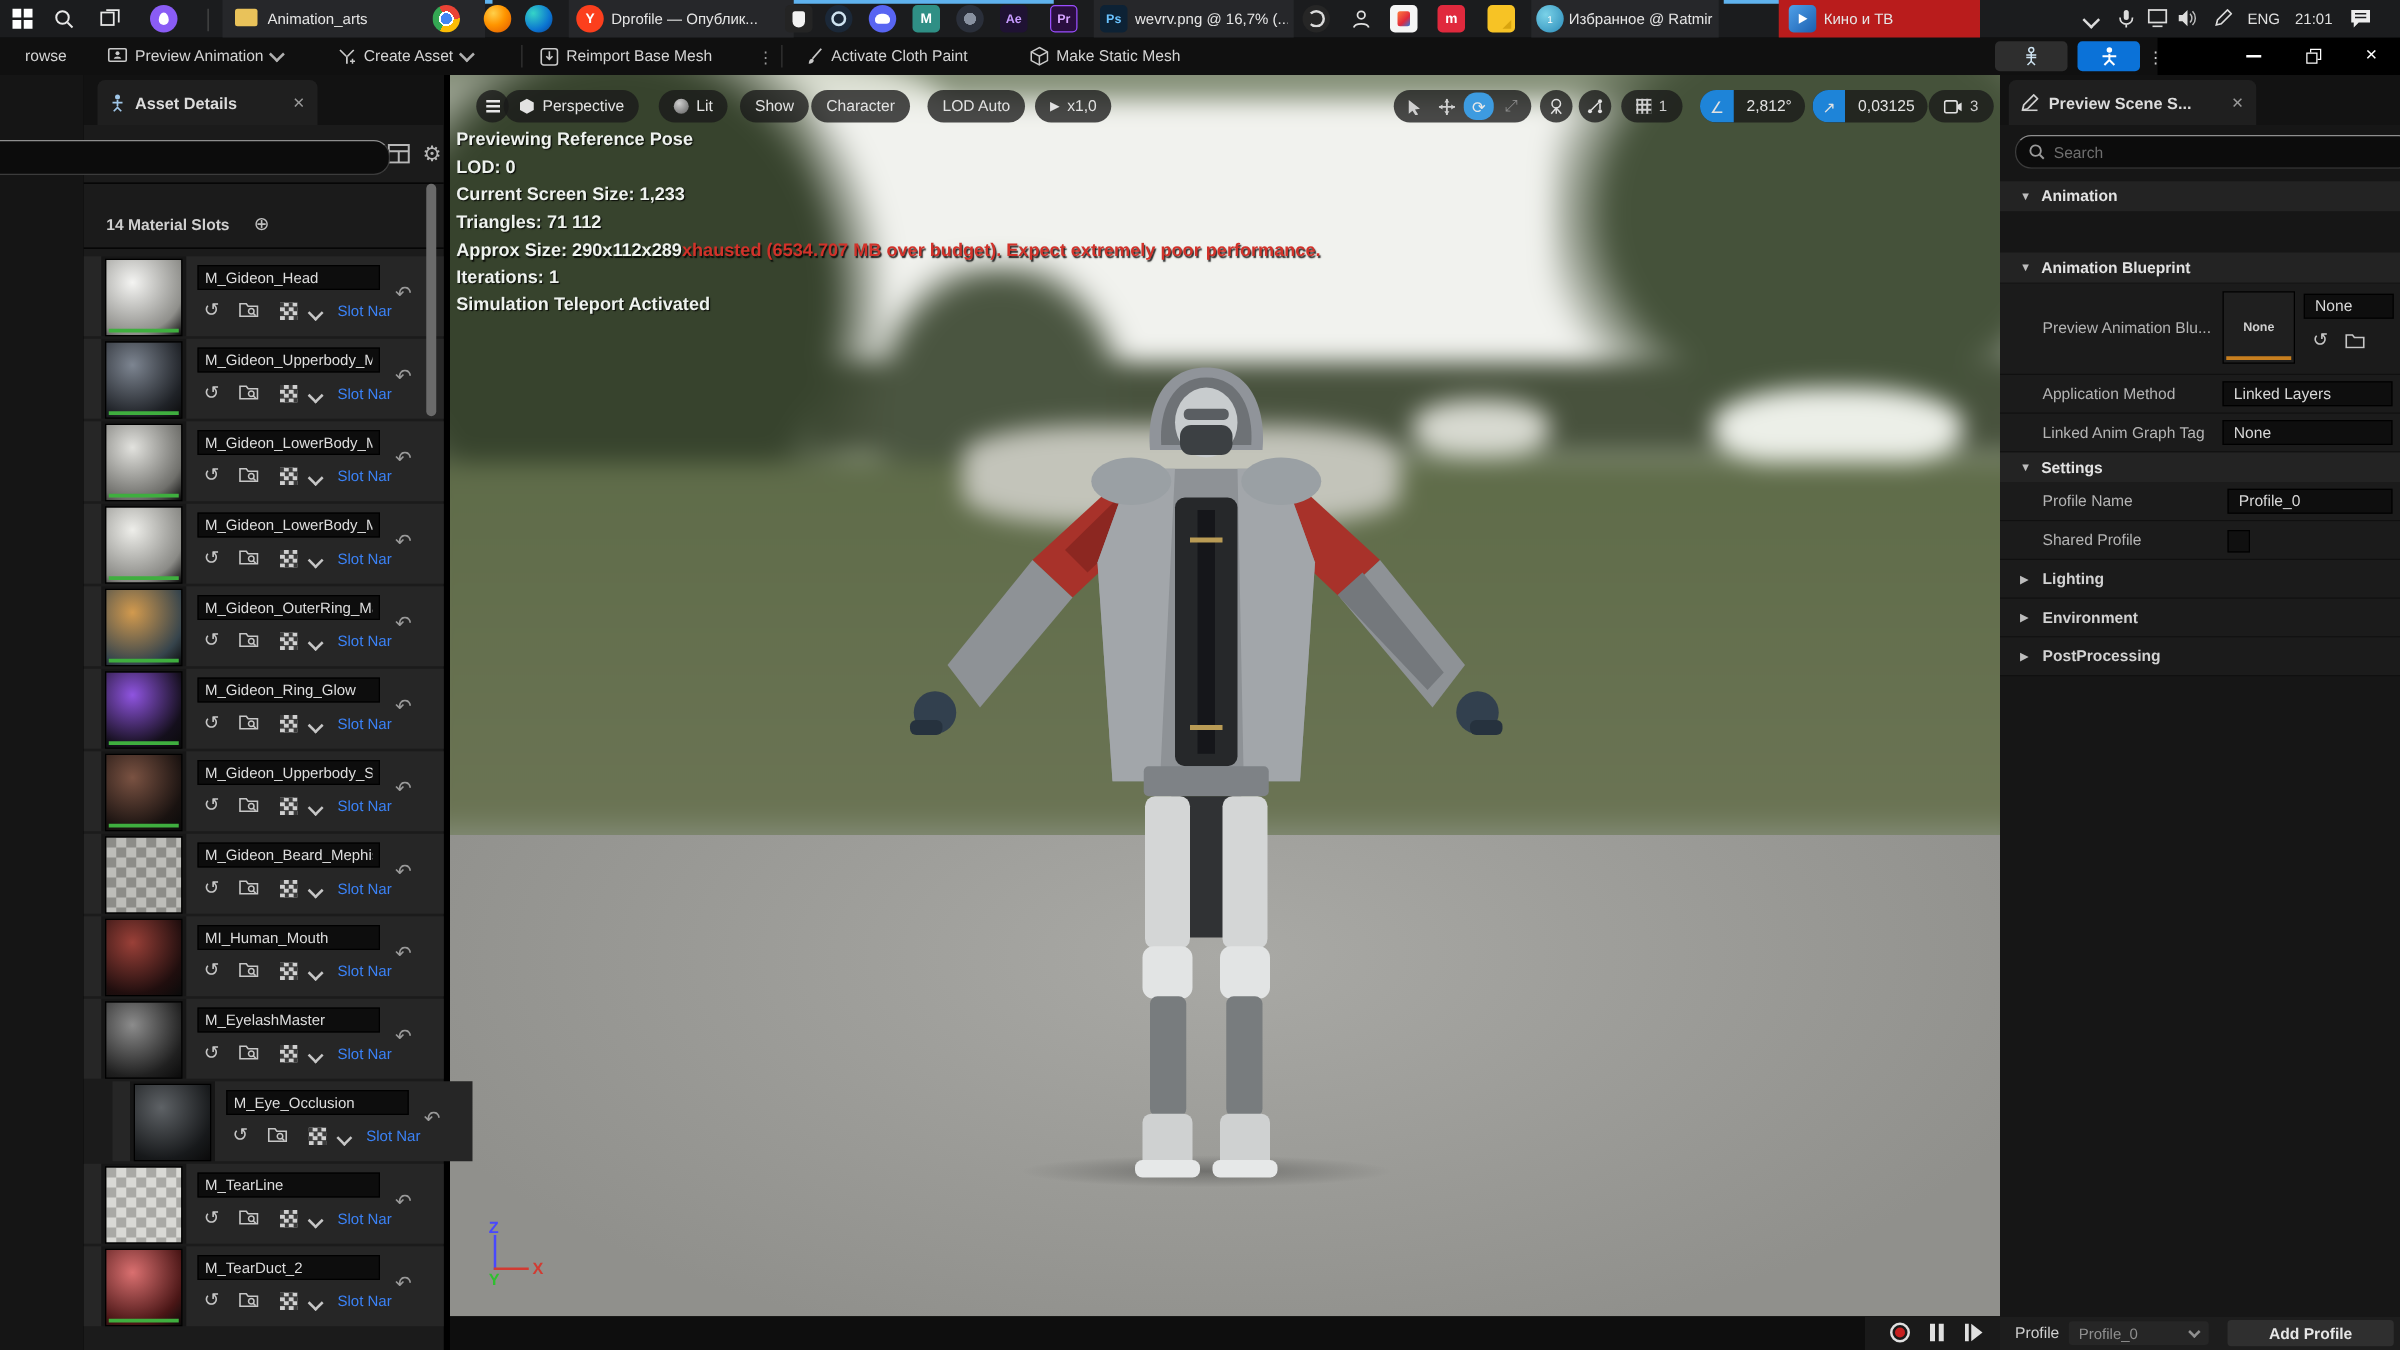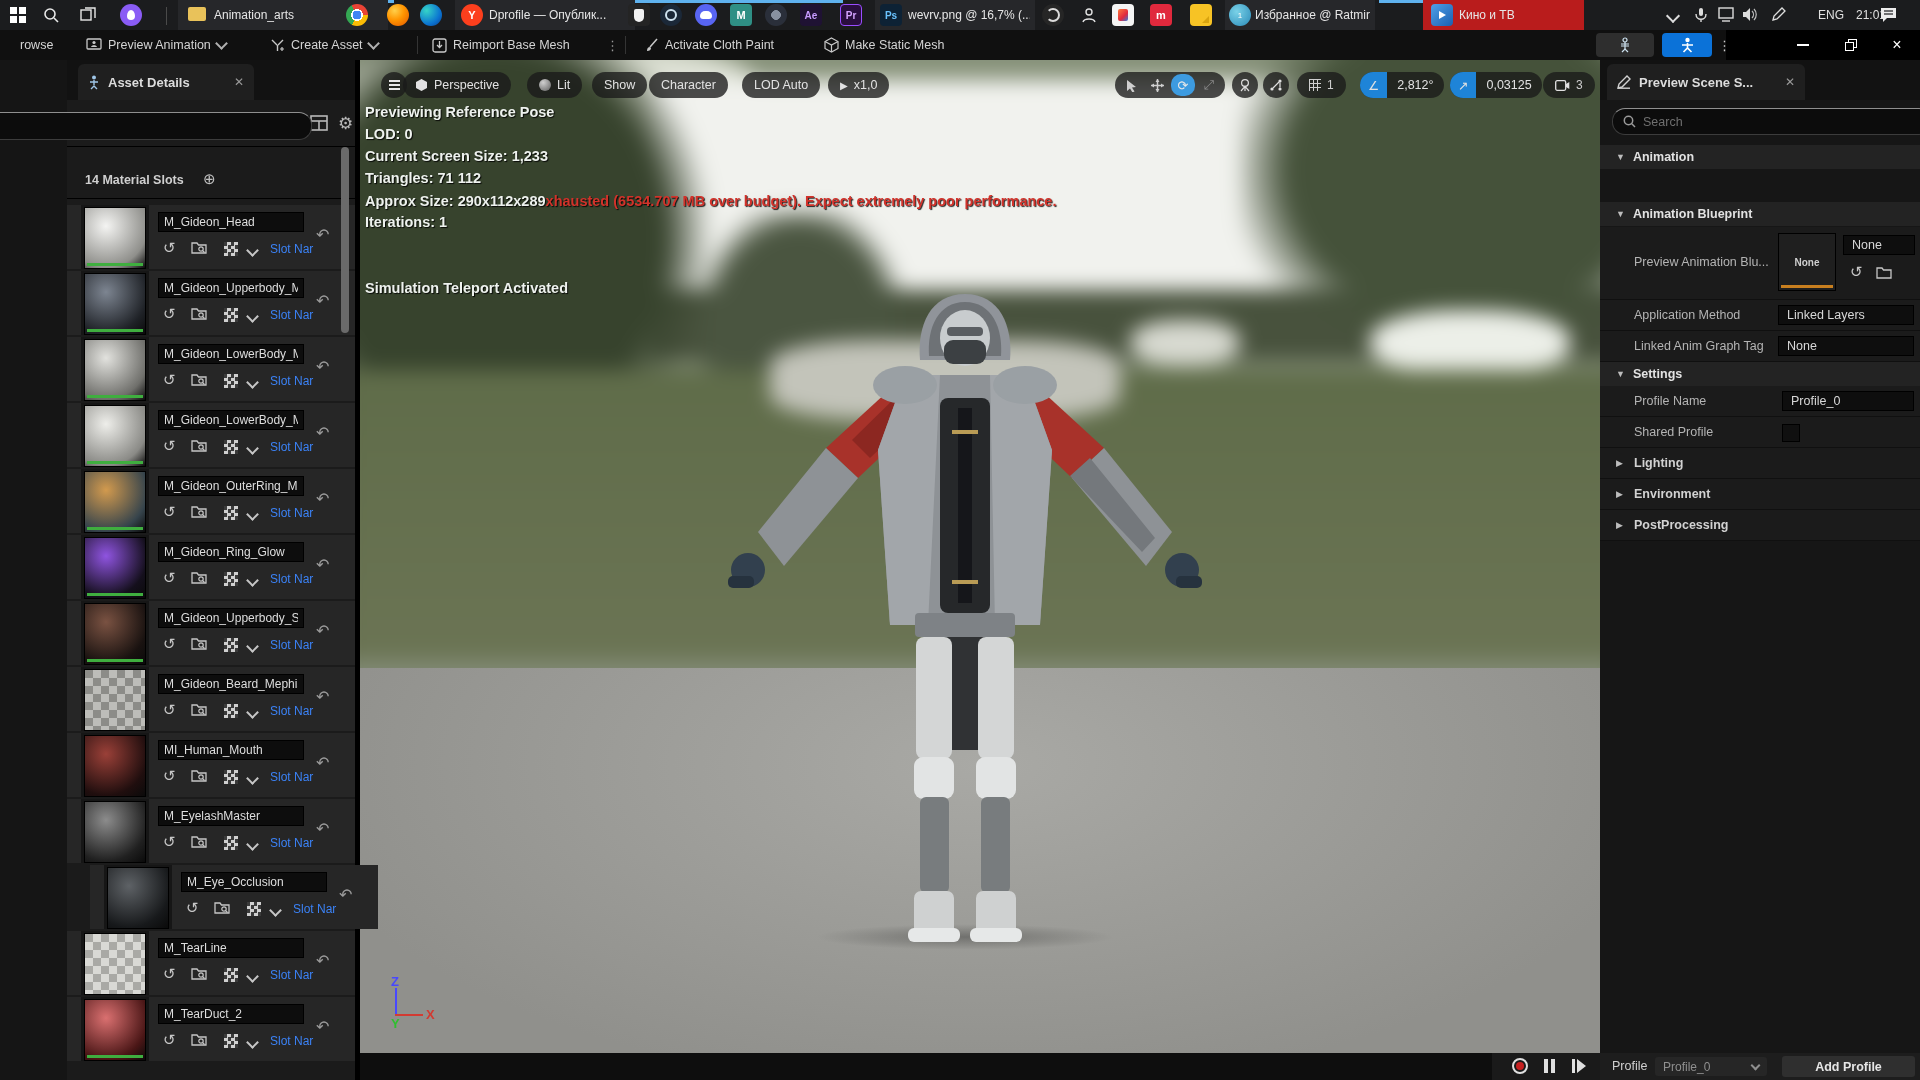--- a/index.html
+++ b/index.html
@@ -7,21 +7,21 @@
   .abs{position:absolute;}
   
   #taskbar{left:0;top:0;width:1920px;height:30px;background:#1b1c1e;z-index:50;}
   .tb-accent{top:0;height:3px;background:#5fb2ee;}
   .tb-icon{top:4px;width:22px;height:22px;display:flex;align-items:center;justify-content:center;
     color:#fff;font-size:11px;}
   .tb-label{color:#e6e6e6;font-size:12px;top:8px;white-space:nowrap;overflow:hidden;}
   .tb-win{top:0;height:30px;background:#26272a;}
   .circle{border-radius:50%;}
   .sq{border-radius:4px;}
-  .tray-txt{color:#e0e0e0;font-size:12px;top:8px;margin-left:20px;}
+  .tray-txt{color:#e0e0e0;font-size:12px;top:8px;}
   .tray-ic{top:7px;width:18px;height:16px;color:#dcdcdc;}
   
   #uetoolbar{left:0;top:30px;width:1920px;height:30px;background:#101010;z-index:40;}
   .tbtn{top:4px;height:22px;display:flex;align-items:center;gap:6px;color:#d4d4d4;font-size:12.5px;}
   .tbtn .ic{color:#c9c9c9;font-size:14px;}
   .vsep{top:6px;width:1px;height:18px;background:#343434;}
   .dots{color:#9a9a9a;font-size:13px;letter-spacing:0;}
   .winctl{top:0;height:30px;width:46px;display:flex;align-items:center;justify-content:center;color:#fff;}
   
   .panel-tab{height:36px;background:#1f1f1f;border-radius:6px 6px 0 0;display:flex;align-items:center;
@@ -711,21 +711,21 @@
 
   <div class="abs" style="left:5px;top:44px;">
     <div class="statline" style="height:22px;">Previewing Reference Pose</div>
     <div class="statline" style="height:22px;">LOD: 0</div>
     <div class="statline" style="height:22px;">Current Screen Size: 1,233</div>
     <div class="statline" style="height:22px;">Triangles: 71 112</div>
     <div style="height:22px;white-space:nowrap;">
       <span class="statline">Approx Size: 290x112x289</span><span class="statline" style="color:#d2322a;">xhausted (6534.707 MB over budget). Expect extremely poor performance.</span>
     </div>
     <div class="statline" style="height:22px;">Iterations: 1</div>
-    <div class="statline" style="height:22px;margin-top:44px;">Simulation Teleport Activated</div>
+    <div class="statline" style="height:22px;">Simulation Teleport Activated</div>
   </div>
 
   <div class="abs" style="left:20px;top:910px;width:70px;height:70px;">
     <div class="abs" style="left:15px;top:18px;width:2px;height:28px;background:#4848ff;"></div>
     <div class="abs" style="left:15px;top:44px;width:28px;height:2px;background:#d23b32;"></div>
     <div class="abs" style="left:11px;top:4px;color:#4848ff;font-size:13px;font-weight:bold;">Z</div>
     <div class="abs" style="left:46px;top:37px;color:#d23b32;font-size:13px;font-weight:bold;">X</div>
     <div class="abs" style="left:11px;top:46px;color:#2fbf2f;font-size:13px;font-weight:bold;">Y</div>
   </div>
 </div>

